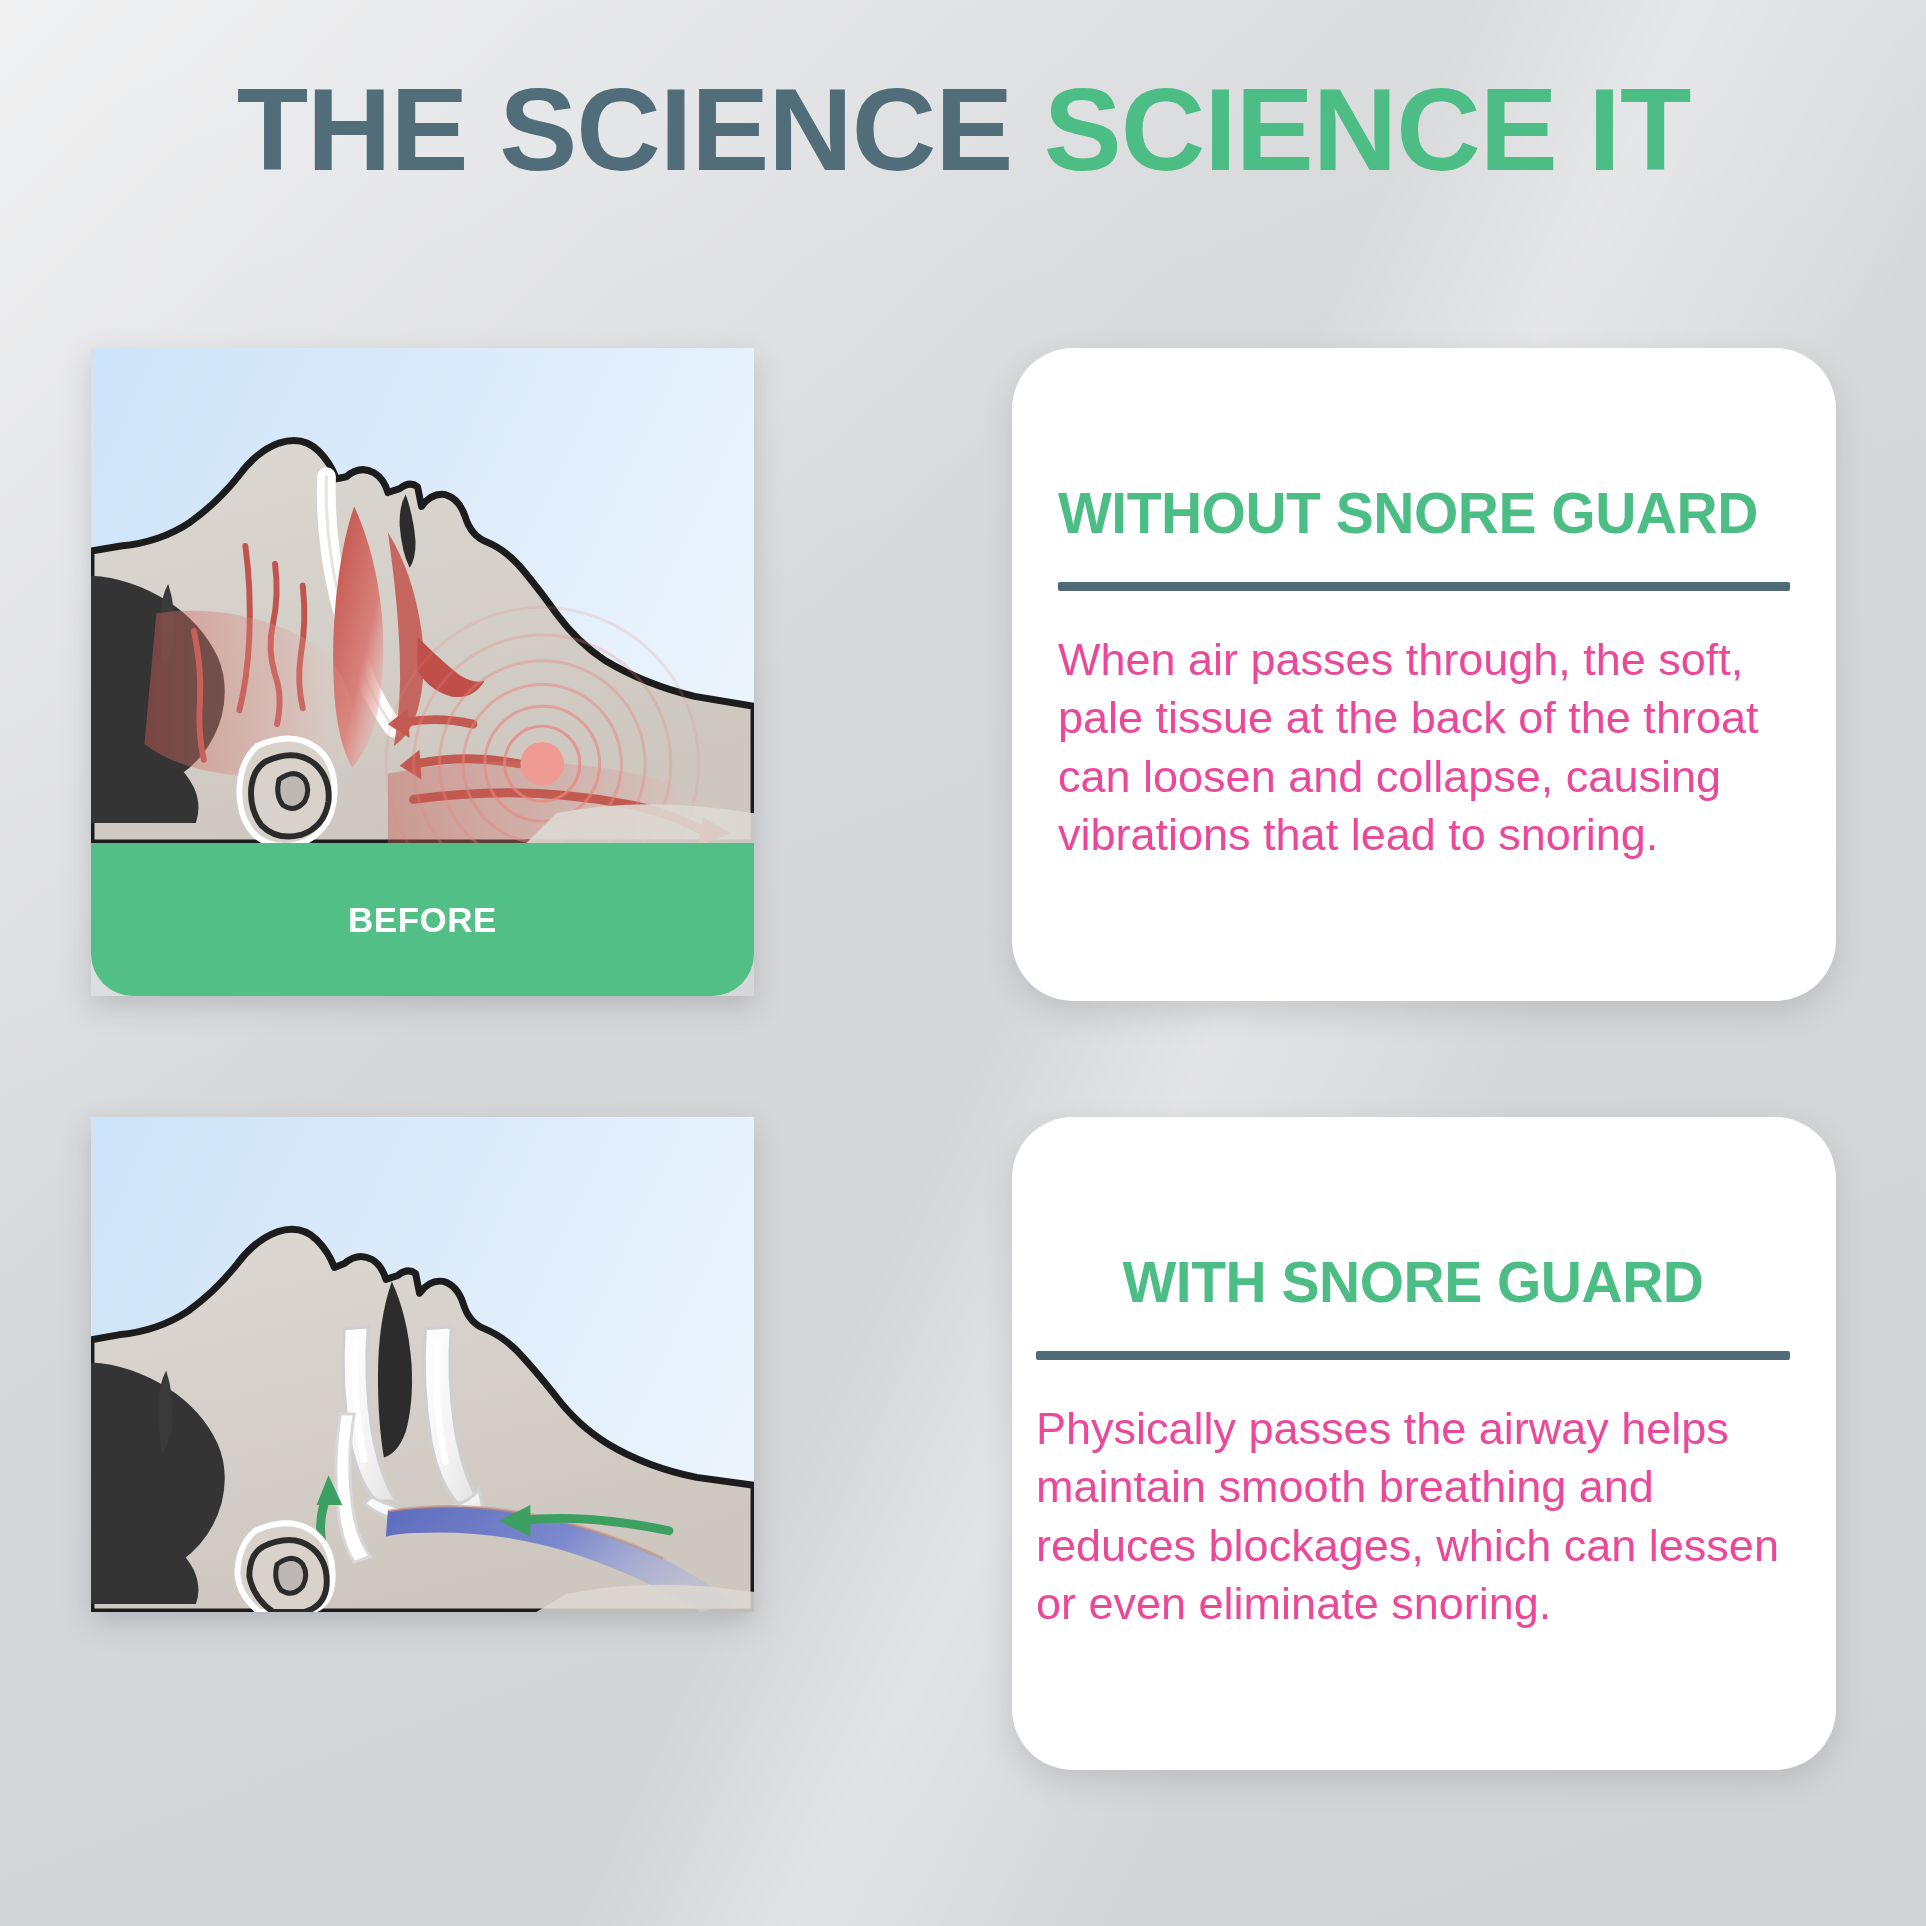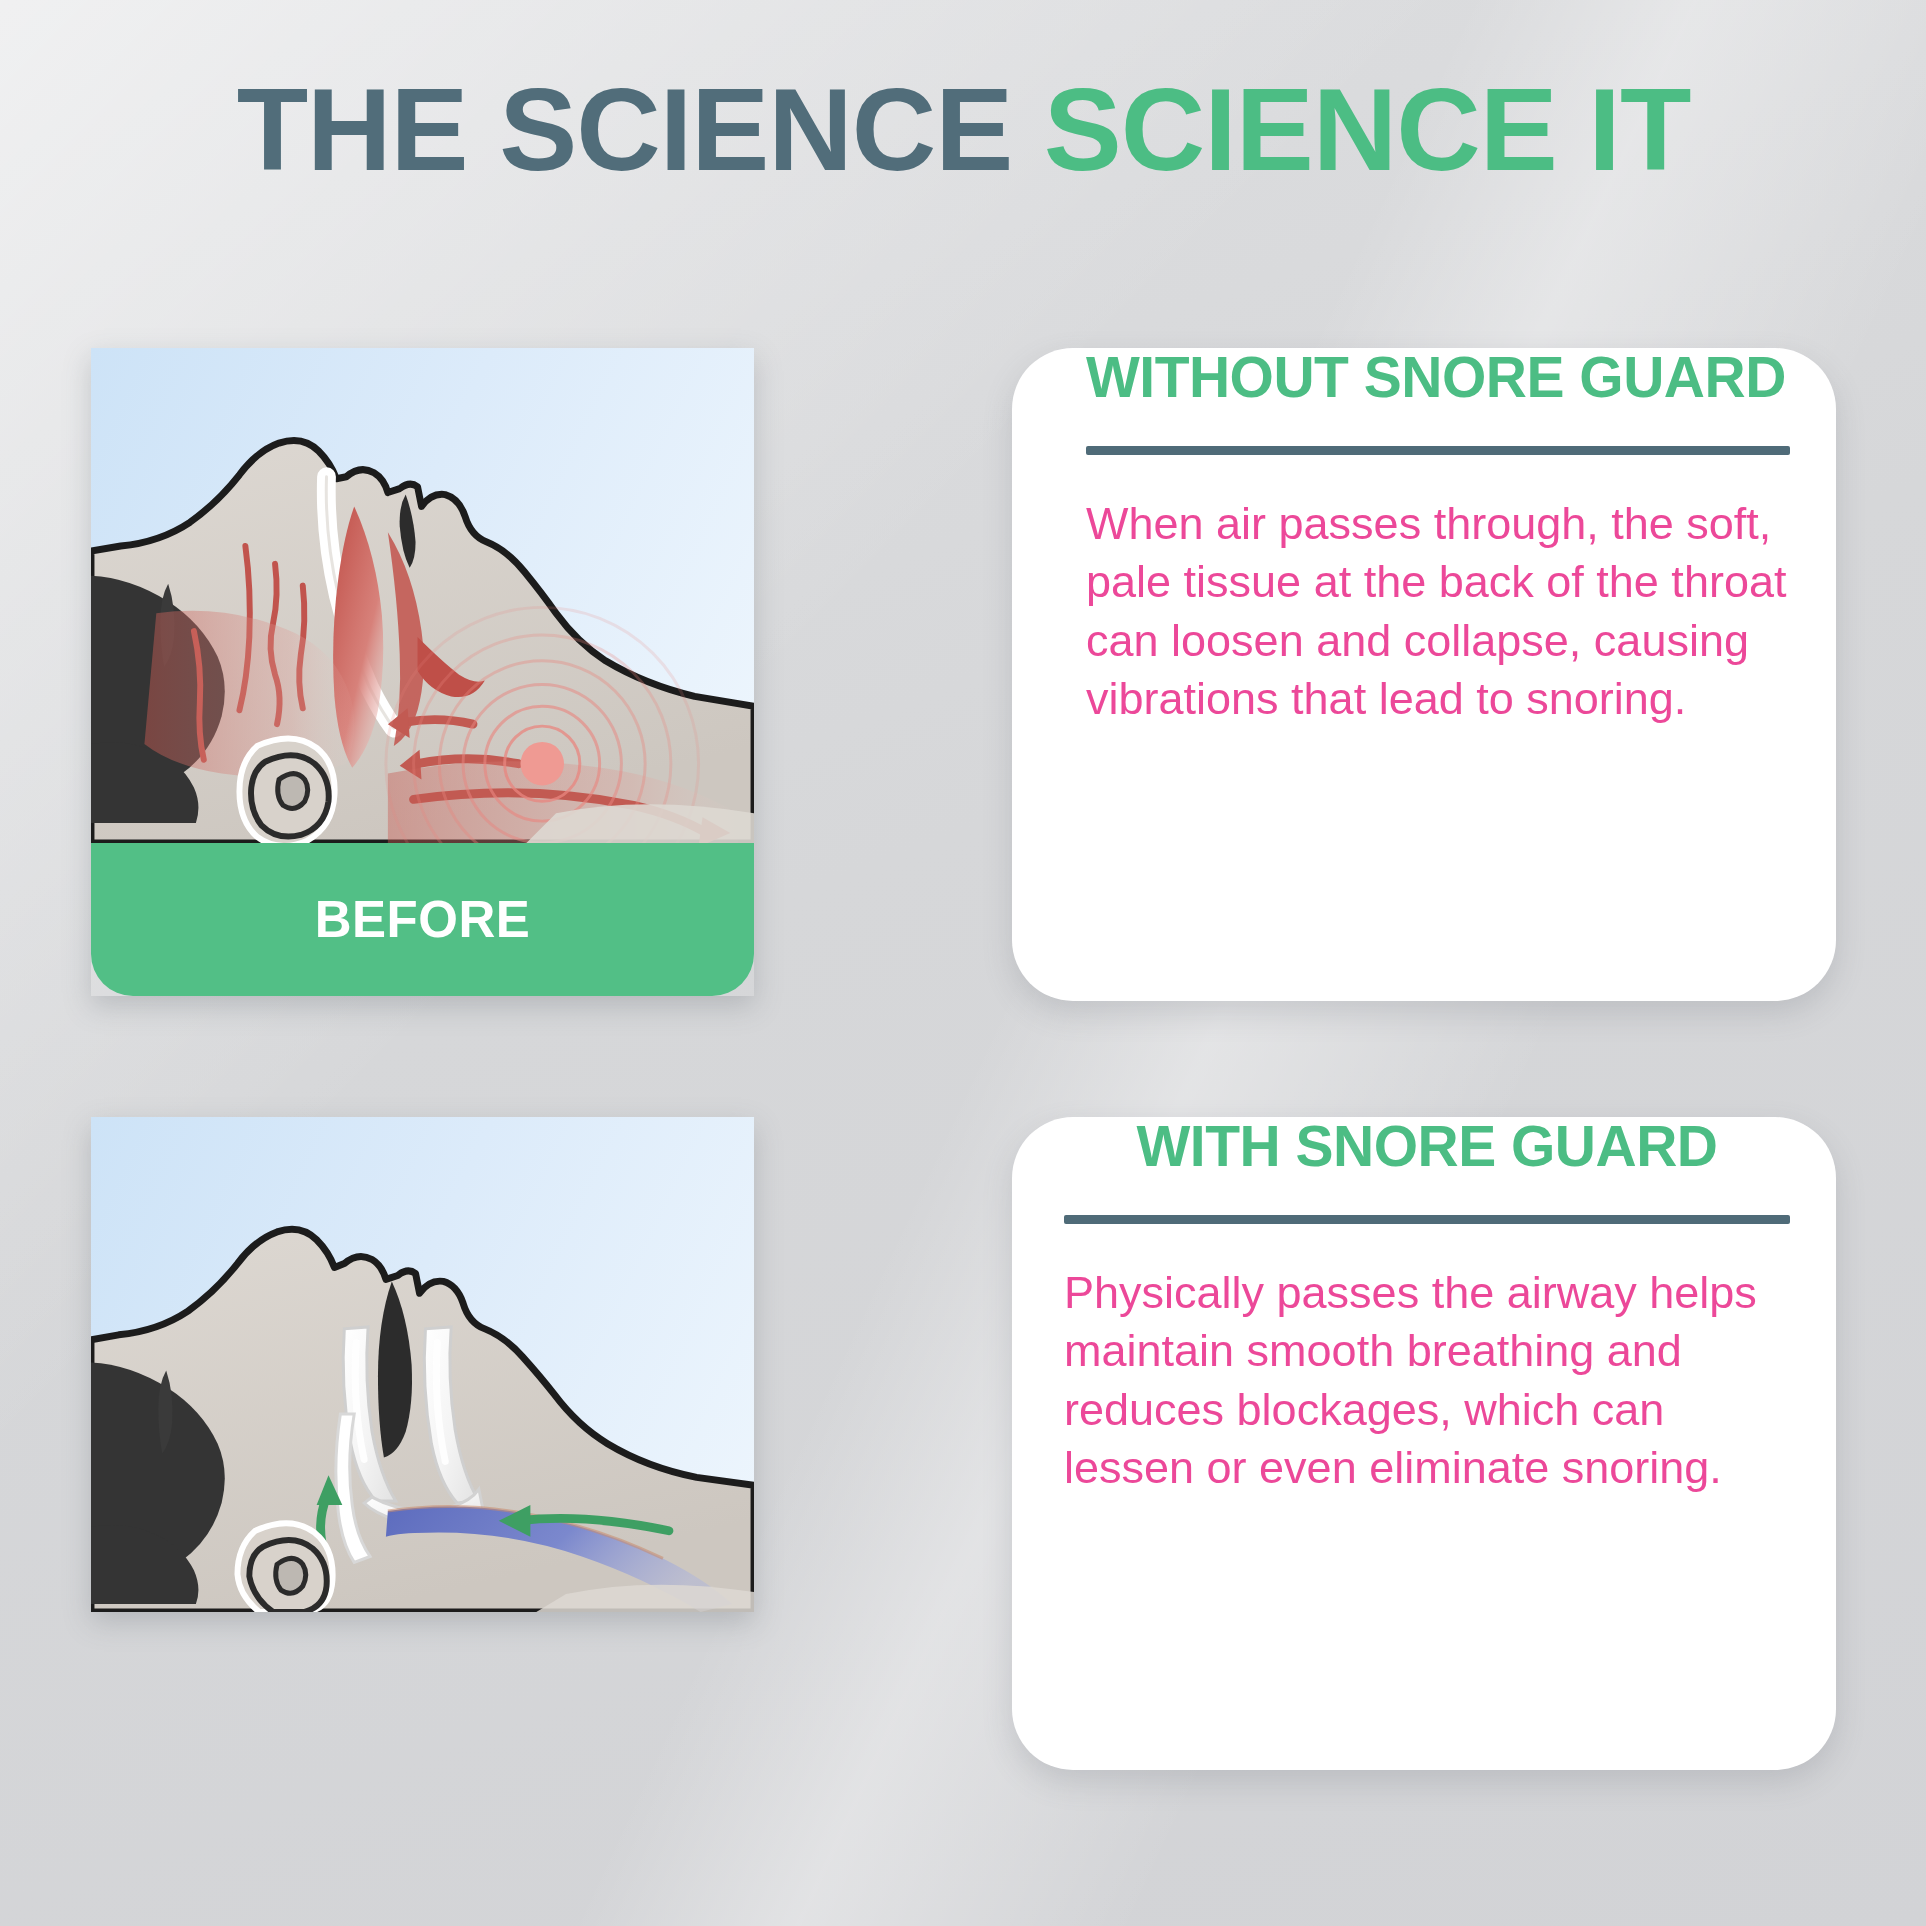--- a/index.html
+++ b/index.html
@@ -37,34 +37,34 @@
     position:relative;width:663px;height:495px;overflow:hidden;
     background:linear-gradient(115deg,#cde3f7 0%,#dcebfa 45%,#eef6fd 100%);
   }
   .illus svg{position:absolute;left:0;top:0;width:663px;height:495px;display:block;}
   .band{
     height:153px;background:#52bf86;
     border-radius:0 0 42px 42px;
     display:flex;align-items:center;justify-content:center;
   }
   .band span{
-    color:#fff;font-size:51px;font-weight:700;letter-spacing:0.5px;
+    color:#fff;font-size:35px;font-weight:700;letter-spacing:0.5px;
   }
   
   .card{
     position:absolute;left:1012px;width:824px;
     background:#fff;border-radius:61px;
     box-shadow:0 12px 30px rgba(95,100,110,.20);
     box-sizing:border-box;
     padding:0 46px;
   }
   .card-a{top:348px;height:653px;}
   .card-b{top:1117px;height:653px;padding-left:24px;}
   .card-inner{
-    height:100%;display:flex;flex-direction:column;margin-left:28px;
+    height:100%;display:flex;flex-direction:column;justify-content:center;
   }
   .card-head{
     color:#4cbd84;font-size:57px;font-weight:700;
     letter-spacing:-0.5px;line-height:1.05;white-space:nowrap;
   }
   .card-a .card-head{text-align:left;}
   .card-b .card-head{text-align:center;}
   .rule{
     height:9px;background:#4f6b78;border-radius:2px;
     margin:38px 0 40px 0;

